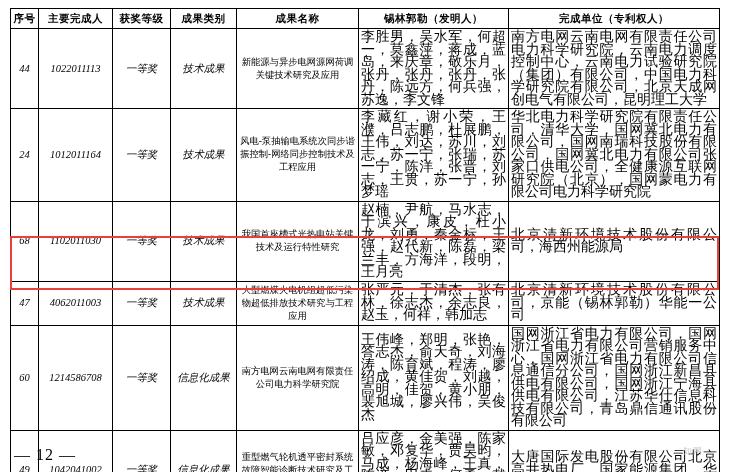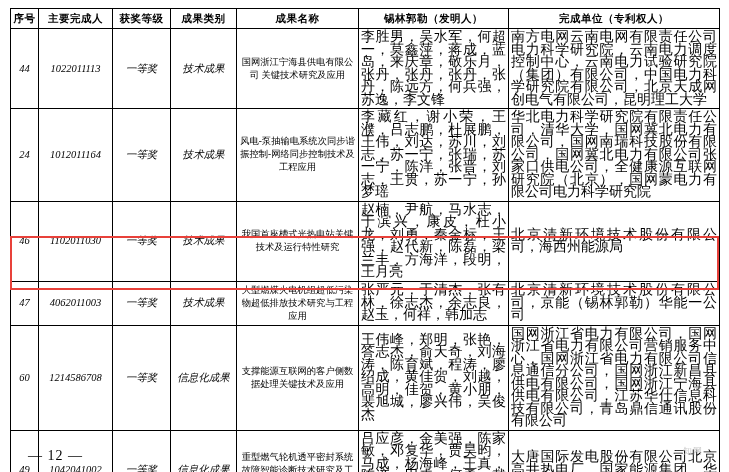--- a/index.html
+++ b/index.html
@@ -83,23 +83,23 @@
     top: 236px;
     width: 709px;
     height: 54px;
     border: 2px solid #e8413a;
     box-sizing: border-box;
     pointer-events: none;
     z-index: 5;
   }
   .footer-left {
     position: absolute;
-    left: 28px;
+    left: 14px;
     bottom: 8px;
-    font-size: 14px;
+    font-size: 16px;
     letter-spacing: 1px;
   }
   .watermark {
     position: absolute;
     right: 26px;
     bottom: 14px;
     font-size: 9px;
     color: #c9c9c9;
     letter-spacing: 1px;
   }
@@ -129,35 +129,35 @@
         <th>锡林郭勒（发明人）</th>
         <th>完成单位（专利权人）</th>
       </tr>
     </thead>
     <tbody>
       <tr>
         <td class="c-seq">44</td>
         <td class="c-code">1022011113</td>
         <td class="c-level">一等奖</td>
         <td class="c-type">技术成果</td>
-        <td class="c-name">国网浙江宁海县供电有限公司 关键技术研究及应用</td>
+        <td class="c-name">新能源与异步电网源网荷调 关键技术研究及应用</td>
         <td class="c-people">李胜男，吴水军，何超一，莫鑫萍，蒋成，蓝岛，来庆章，敬乐月，张丹，张丹，张丹，张丹，陈远方，何兵强，苏逸，李文锋</td>
         <td class="c-org">南方电网云南电网有限责任公司电力科学研究院，云南电力调度控制中心，云南电力试验研究院（集团）有限公司，中国电力科学研究院有限公司，北京天成网创电气有限公司，昆明理工大学</td>
       </tr>
       <tr>
         <td class="c-seq">24</td>
         <td class="c-code">1012011164</td>
         <td class="c-level">一等奖</td>
         <td class="c-type">技术成果</td>
         <td class="c-name">风电-泵抽输电系统次同步谐振控制-网络同步控制技术及工程应用</td>
         <td class="c-people">李藏红，谢小荣，王濮，吕志鹏，杜展鹏，王伟，刘达，苏川，刘志，苏一宁，张瑞，苏一宁，陈洋，张晋，刘志，王贯，苏一宁，孙梦瑶</td>
         <td class="c-org">华北电力科学研究院有限责任公司，清华大学，国网冀北电力有限公司，国网南瑞科技股份有限公司，国网冀北电力有限公司张家口供电公司，全健康源互联网研究院（北京），国网蒙电力有限公司电力科学研究院</td>
       </tr>
       <tr>
-        <td class="c-seq">46</td>
+        <td class="c-seq">68</td>
         <td class="c-code">1102011030</td>
         <td class="c-level">一等奖</td>
         <td class="c-type">技术成果</td>
         <td class="c-name">我国首座槽式光热电站关键技术及运行特性研究</td>
         <td class="c-people">赵楠，尹航，马水志，于滨兴，康皮，杜小龙，刘勇，秦金标，王强，赵代新，陈磊，梁兰丰，方海洋，段明，王月亮</td>
         <td class="c-org">北京清新环境技术股份有限公司，海西州能源局</td>
       </tr>
       <tr class="highlight">
         <td class="c-seq">47</td>
         <td class="c-code">4062011003</td>
@@ -165,21 +165,21 @@
         <td class="c-type">技术成果</td>
         <td class="c-name">大型燃煤火电机组超低污染物超低排放技术研究与工程应用</td>
         <td class="c-people">张严元，于清杰，张有林，徐志杰，余志良，赵玉，何祥，韩加志</td>
         <td class="c-org">北京清新环境技术股份有限公司，京能（锡林郭勒）华能一公司</td>
       </tr>
       <tr>
         <td class="c-seq">60</td>
         <td class="c-code">1214586708</td>
         <td class="c-level">一等奖</td>
         <td class="c-type">信息化成果</td>
-        <td class="c-name">支撑能源互联网的客户侧数据处理关键技术及应用</td>
+        <td class="c-name">南方电网云南电网有限责任公司电力科学研究院</td>
         <td class="c-people">王伟峰，郑明，张艳，答志杰，俞天奇，刘海涛，陈育斌，程涛，廖绍成，黄佳贺，刘越，高明，佳贺，黄小朋，裴旭城，廖兴伟，吴俊杰</td>
         <td class="c-org">国网浙江省电力有限公司，国网浙江省电力有限公司营销服务中心，国网浙江省电力有限公司信息通信分公司，国网浙江新昌县供电有限公司，国网浙江宁海县供电有限公司，江苏华仕信息科技有限公司，青岛鼎信通讯股份有限公司</td>
       </tr>
       <tr>
         <td class="c-seq">49</td>
         <td class="c-code">1042041002</td>
         <td class="c-level">一等奖</td>
         <td class="c-type">信息化成果</td>
         <td class="c-name">重型燃气轮机透平密封系统故障智能诊断技术研究及工程应用</td>
         <td class="c-people">吕应彦，金美强，陈家敏，邓复华，贾昊昀，马成，杨海峰，王真，陈济，田来，何勇，戴文勇，胡鹏，李文，赵小强，蔡烽杰</td>

